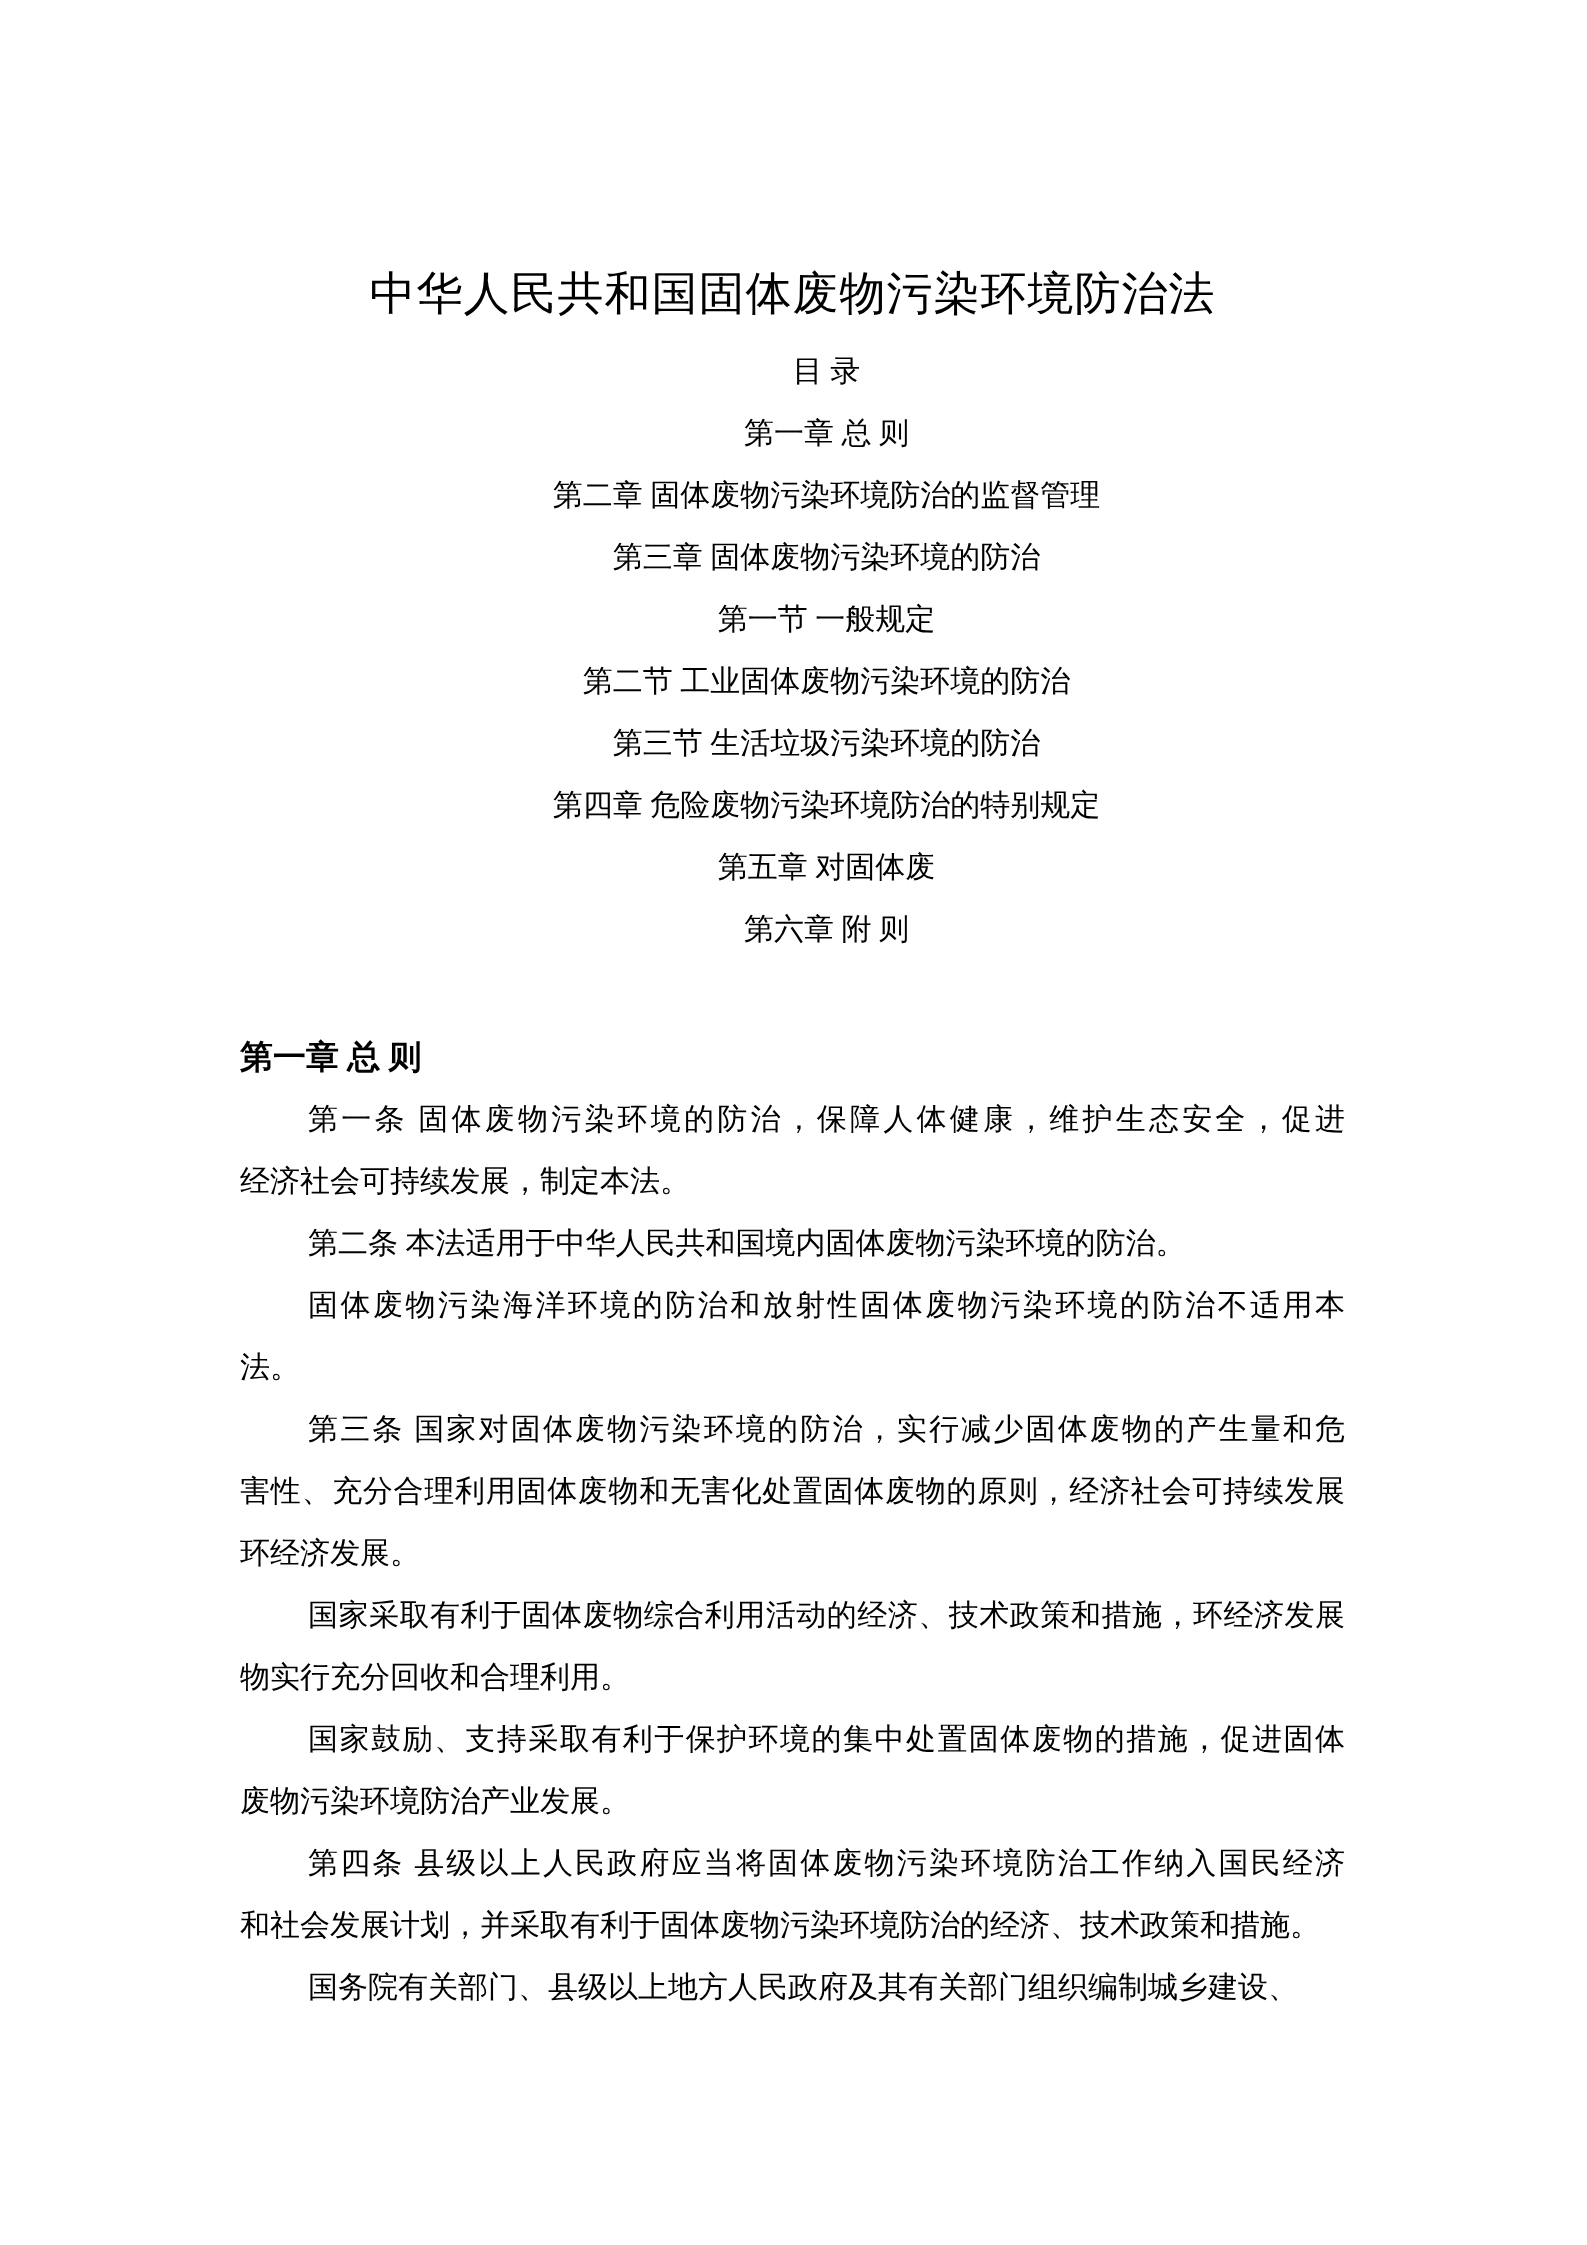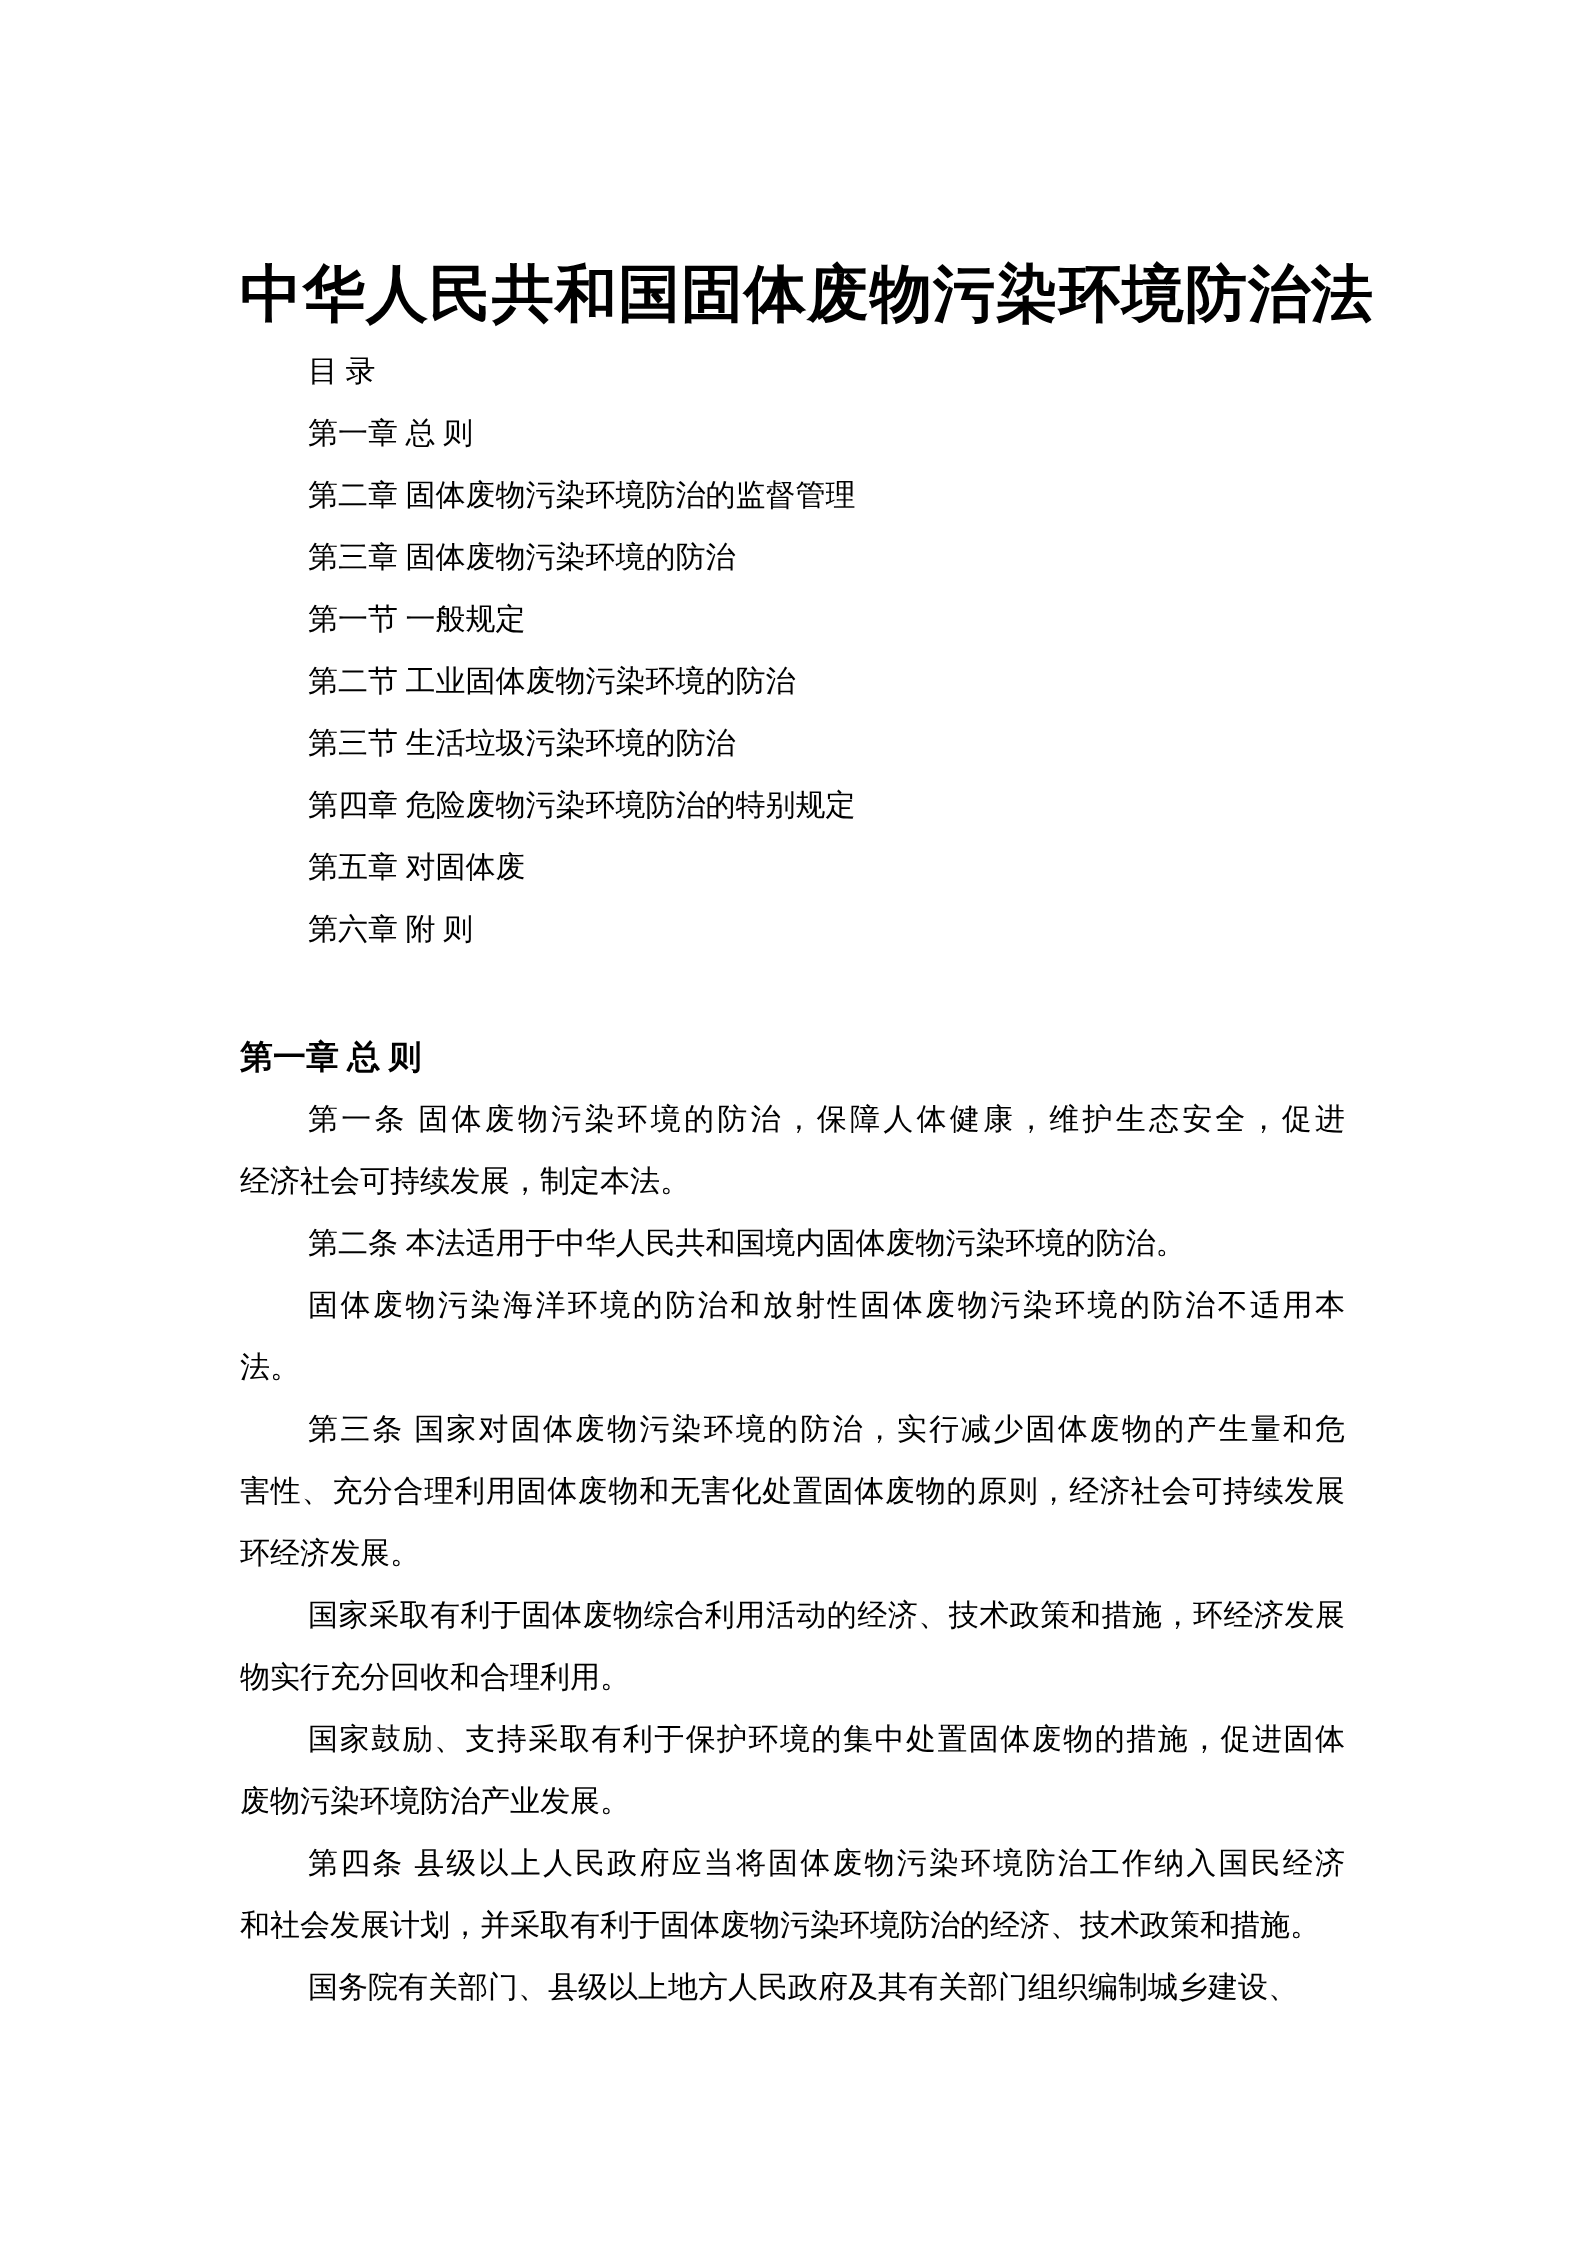--- a/index.html
+++ b/index.html
@@ -10,28 +10,28 @@
     margin: 0 auto;
     background: #ffffff;
     color: #000000;
     font-family: "Liberation Serif", "DejaVu Serif", serif;
     box-sizing: border-box;
     padding: 0 242px 0 240px;
     overflow: hidden;
   }
   .doc-title {
     margin: 262px 0 0 0;
-    font-size: 62px;
-    font-weight: bold;
+    font-size: 46px;
+    font-weight: normal;
     line-height: 64px;
-    text-align: right;
+    text-align: center;
     letter-spacing: 1px;
     white-space: nowrap;
   }
-  .toc { margin-top: 14px; }
+  .toc { margin-top: 14px; text-align: center; }
   .toc-line {
     font-size: 30px;
     line-height: 62px;
     padding-left: 68px;
     white-space: nowrap;
   }
   .chapter-heading {
     margin: 66px 0 0 0;
     font-size: 33px;
     font-weight: bold;

